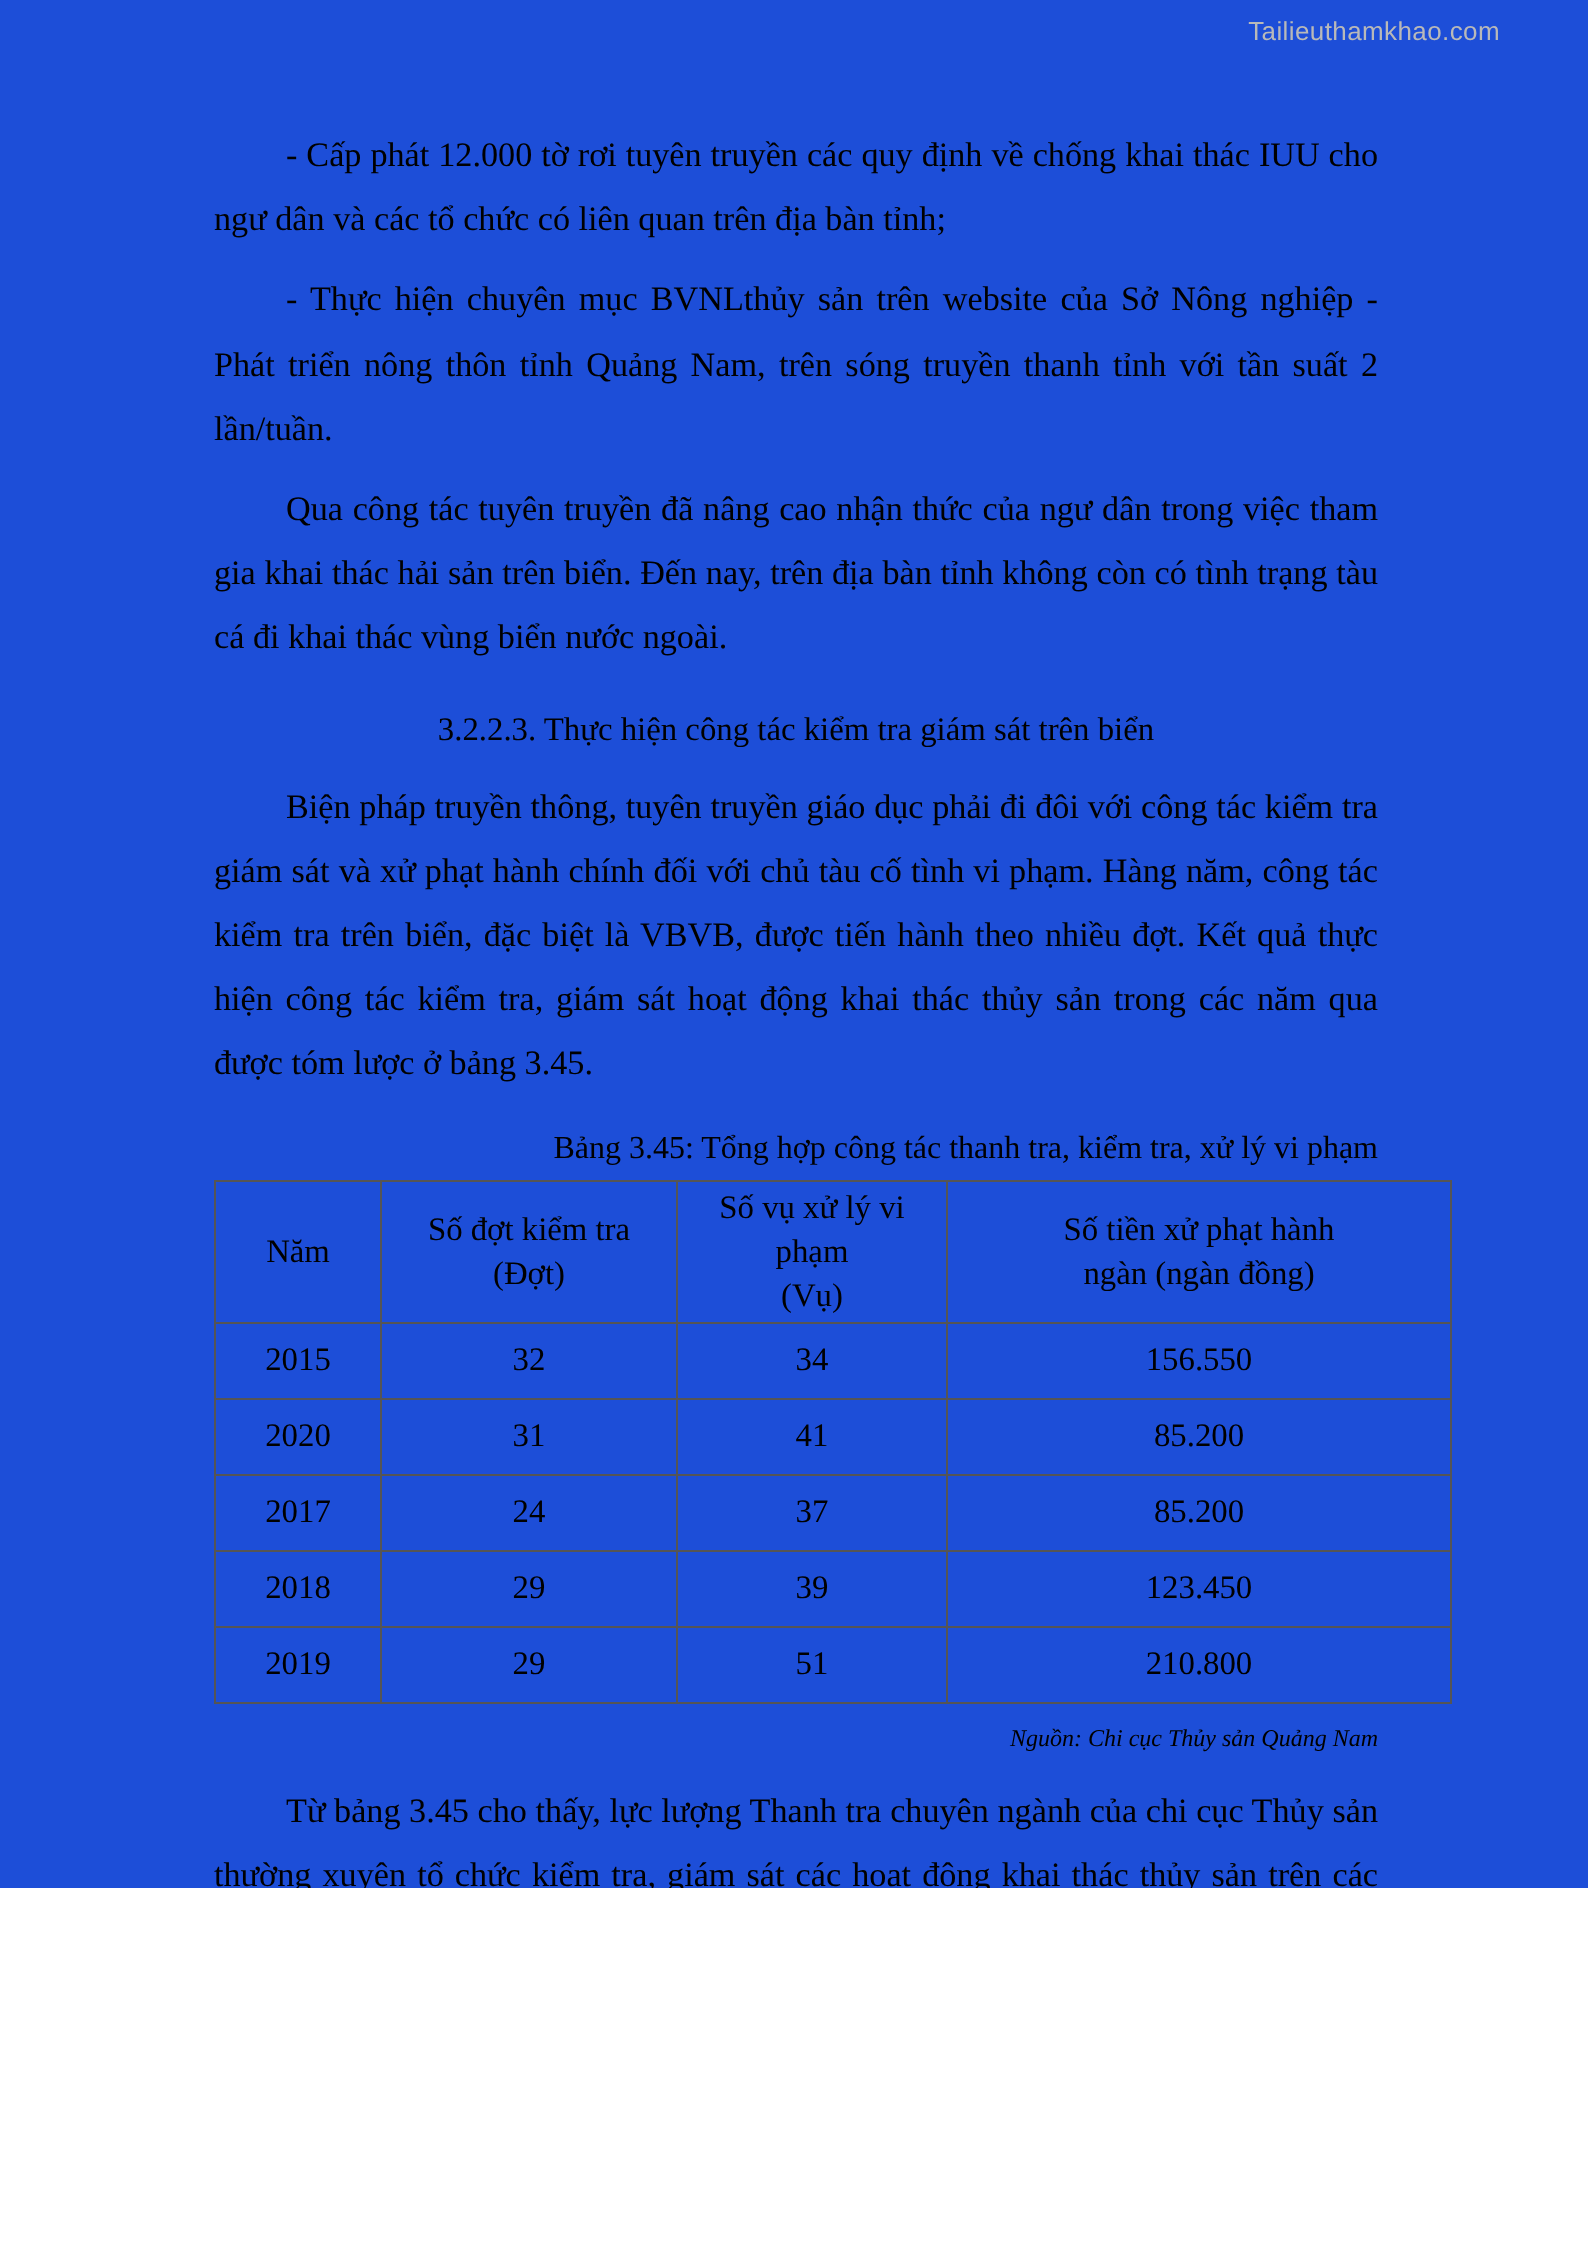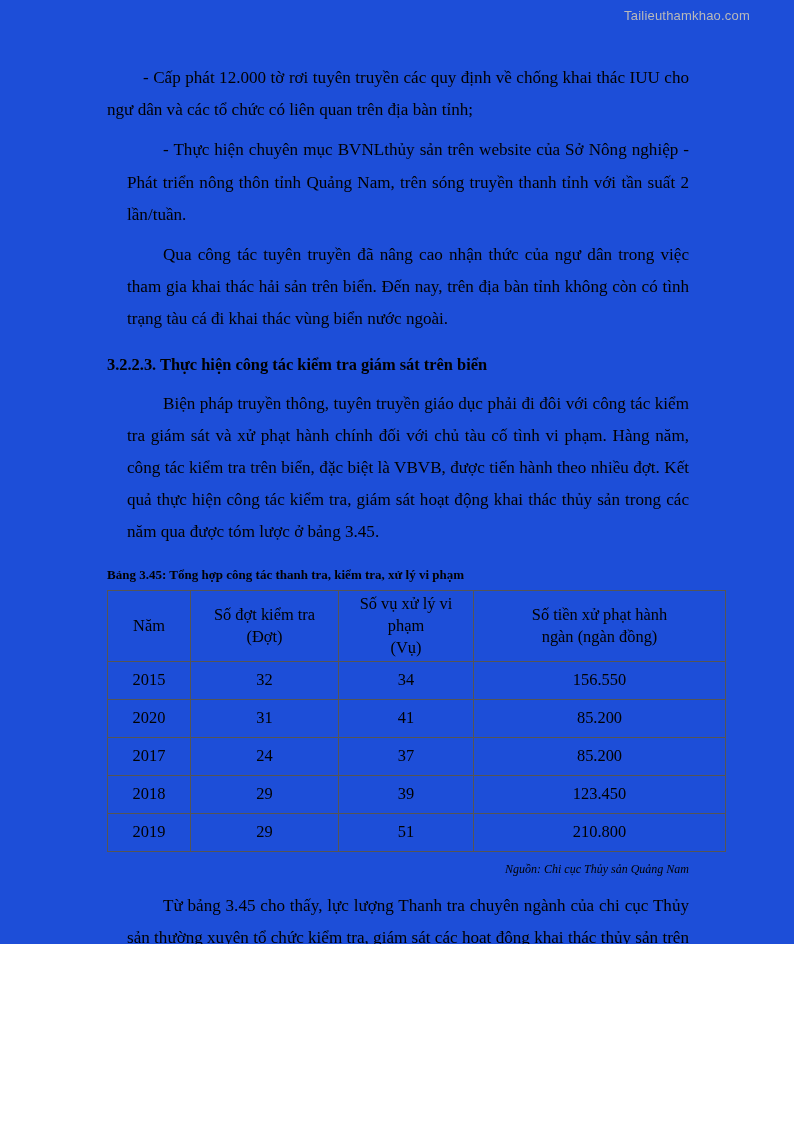--- a/index.html
+++ b/index.html
@@ -41,35 +41,34 @@
     margin: 0 0 0 0;
     font-size: 17.1px;
     line-height: 32.2px;
     text-align: justify;
     text-justify: inter-word;
     text-indent: 36px;
     hyphens: none;
   }
   p.body-text.gap {
     margin-top: 8px;
-    margin-left: 20px;
   }
   h3.heading {
     margin: 14px 0 2px 0;
     font-size: 16.4px;
     line-height: 30px;
-    font-weight: bold;
+    font-weight: normal;
     text-indent: 0;
-    text-align: left;
+    text-align: center;
   }
   .table-title {
     margin: 14px 0 3px 0;
-    font-size: 13px;
-    font-weight: bold;
-    text-align: left;
+    font-size: 16px;
+    font-weight: normal;
+    text-align: right;
     line-height: 24px;
   }
   table.data-table {
     border-collapse: collapse;
     width: 582px;
     margin: 0 0 0 0;
     table-layout: fixed;
   }
   table.data-table th,
   table.data-table td {

